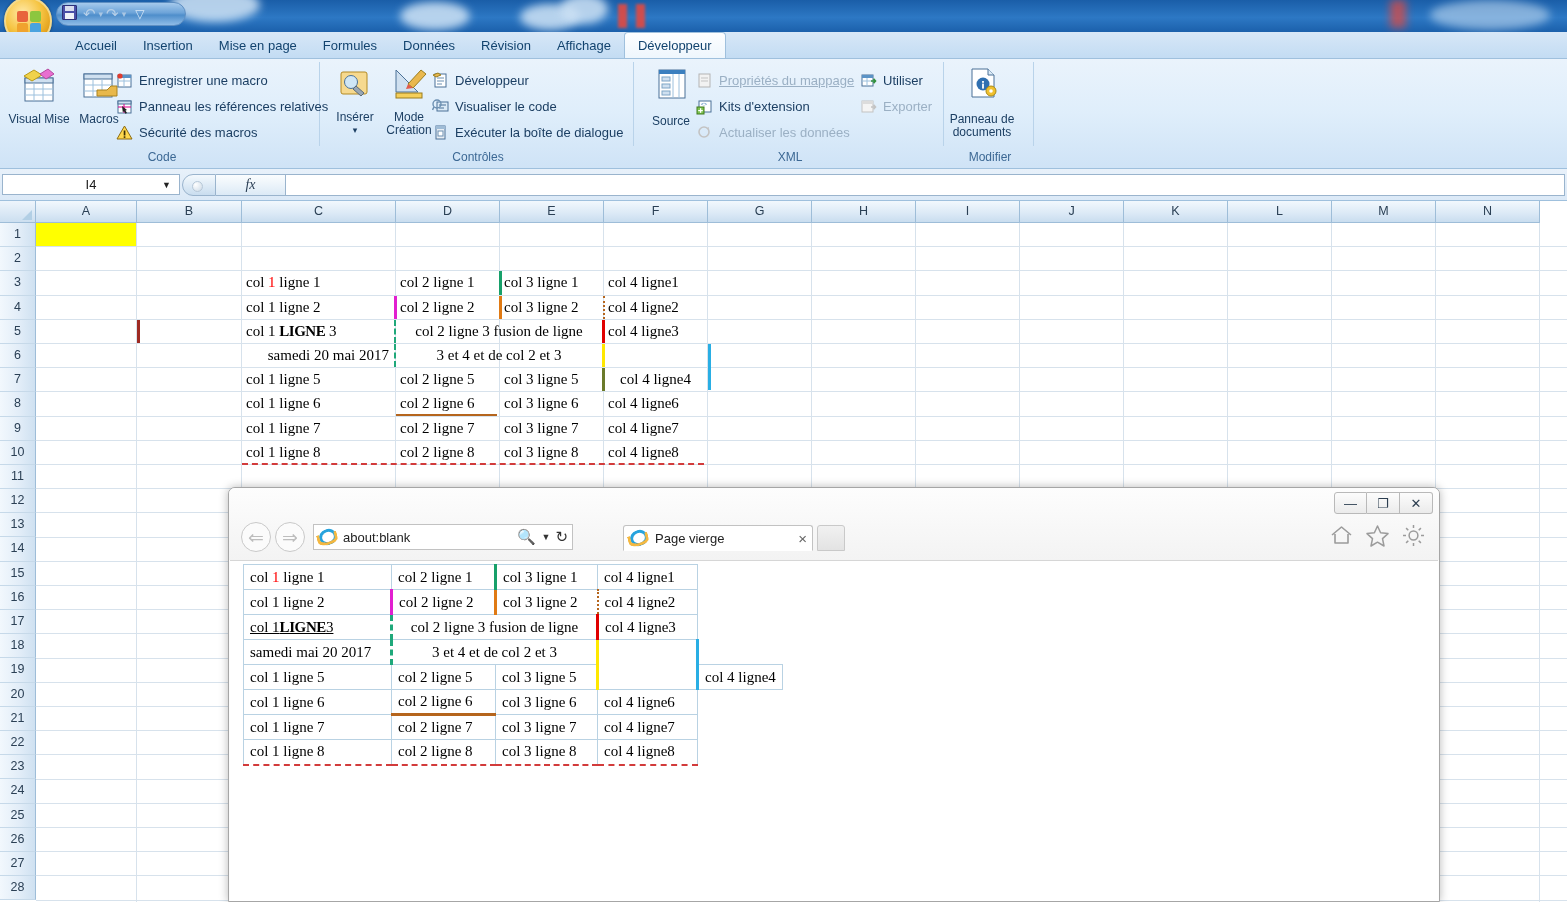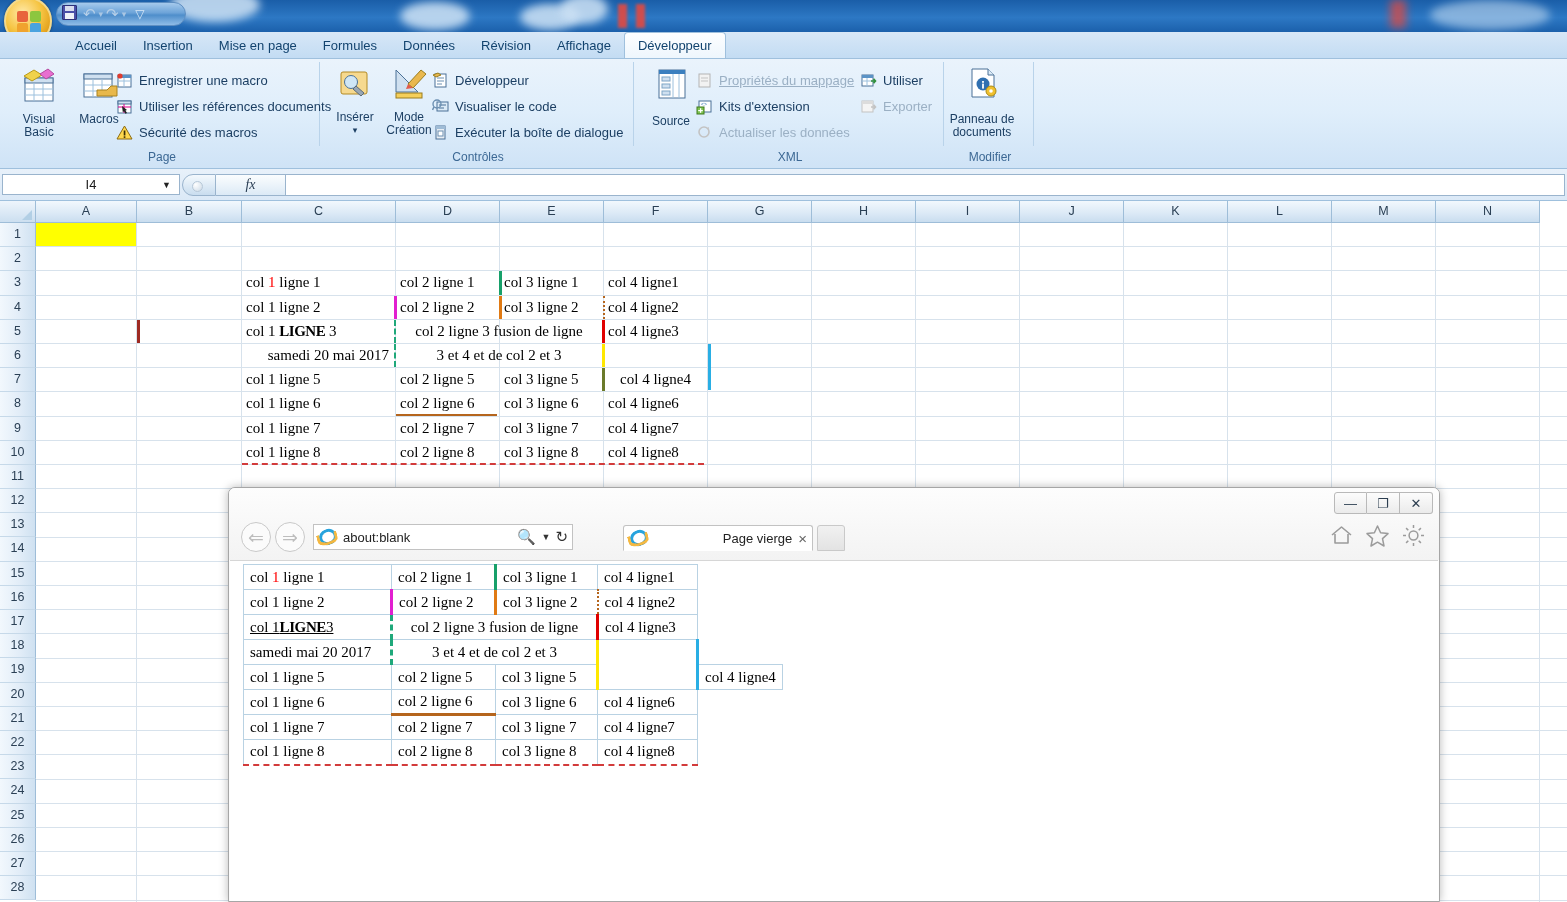--- a/index.html
+++ b/index.html
@@ -207,21 +207,20 @@
     position:absolute; left:84px; top:36px; width:260px; height:26px;
     background:#fff; border:1px solid #c2c2c2; display:flex; align-items:center;
     padding:0 4px; gap:5px;
   }
   #ie-addr .url { flex:1; font-size:13px; color:#222; }
   #ie-tab {
     position:absolute; left:394px; top:37px; width:190px; height:26px;
     background:#fff; border:1px solid #c2c2c2; border-bottom:1px solid #fff;
     display:flex; align-items:center; padding:5px 5px; gap:6px;
     border-radius:3px 3px 0 0;
-    text-align:right;
   }
   #ie-tab .tl { flex:1; font-size:13px; color:#222; }
   #ie-newtab {
     position:absolute; left:588px; top:37px; width:28px; height:26px;
     background:linear-gradient(180deg,#f1f1f1,#e3e3e3); border:1px solid #c9c9c9;
     border-radius:3px 3px 0 0;
   }
   #ie-toolicons { position:absolute; right:14px; top:34px; display:flex; gap:9px; }
   .ie-ico { width:27px; height:27px; color:#9b9b9b; }
   #ie-page {
@@ -311,21 +310,21 @@
             <rect x="7" y="12" width="28" height="23" fill="#ffffff" stroke="#4b7197"></rect>
             <rect x="7" y="12" width="28" height="5" fill="#cfe0f0" stroke="#4b7197"></rect>
             <line x1="16" y1="17" x2="16" y2="35" stroke="#9cc0dd"></line>
               <line x1="25" y1="17" x2="25" y2="35" stroke="#9cc0dd"></line>
             <line x1="7" y1="23" x2="35" y2="23" stroke="#9cc0dd"></line>
               <line x1="7" y1="29" x2="35" y2="29" stroke="#9cc0dd"></line>
             <path d="M6 10 L16 4 L24 9 L14 15 Z" fill="#f0d24a" stroke="#b99a18"></path>
             <path d="M22 8 L30 3 L36 8 L28 13 Z" fill="#e86fd0" stroke="#b44aa0"></path>
           </svg>
         </span>
-        <span>Visual Basic</span>
+        <span>Visual Mise</span>
       </div>
       <div class="big-btn" style="left:64px;">
         <span class="gicon">
           <svg width="42" height="40" viewBox="0 0 42 40">
             <rect x="6" y="8" width="28" height="23" fill="#ffffff" stroke="#4b7197"></rect>
             <rect x="6" y="8" width="28" height="5" fill="#cfe0f0" stroke="#4b7197"></rect>
             <line x1="15" y1="13" x2="15" y2="31" stroke="#9cc0dd"></line>
               <line x1="24" y1="13" x2="24" y2="31" stroke="#9cc0dd"></line>
             <line x1="6" y1="19" x2="34" y2="19" stroke="#9cc0dd"></line>
               <line x1="6" y1="25" x2="34" y2="25" stroke="#9cc0dd"></line>
@@ -350,33 +349,33 @@
       <div class="small-row" style="left:112px; top:36px;">
         <span class="sico">
           <svg width="17" height="17" viewBox="0 0 17 17">
             <rect x="2" y="3" width="13" height="12" fill="#fff" stroke="#4b7197"></rect>
             <rect x="2" y="3" width="13" height="3" fill="#cfe0f0" stroke="#4b7197"></rect>
             <line x1="2" y1="9" x2="15" y2="9" stroke="#d08"></line>
               <line x1="8" y1="6" x2="8" y2="15" stroke="#d08"></line>
             <path d="M6 8 l5 4 l-1.5 .5 l1.5 2.5 l-1.6 .8 l-1.4-2.6 l-1.2 1.1 z" fill="#222"></path>
           </svg>
         </span>
-        <span>Utiliser les références documents</span>
+        <span>Panneau les références relatives</span>
       </div>
       <div class="small-row" style="left:112px; top:62px;">
         <span class="sico">
           <svg width="17" height="17" viewBox="0 0 17 17">
             <path d="M8.5 2 L16 15 H1 Z" fill="#ffd84d" stroke="#8c6b12"></path>
             <rect x="7.7" y="6.5" width="1.7" height="5" fill="#3a2e06"></rect>
             <rect x="7.7" y="12.3" width="1.7" height="1.6" fill="#3a2e06"></rect>
           </svg>
         </span>
         <span>Sécurité des macros</span>
       </div>
-      <div class="rgroup-label">Page</div>
+      <div class="rgroup-label">Code</div>
     </div>
 
     <div class="rgroup" style="left:322px; width:312px;">
       <div class="rgroup-inner"></div>
       <div class="big-btn" style="left:2px;">
         <span class="gicon">
           <svg width="42" height="38" viewBox="0 0 42 38">
             <rect x="7" y="6" width="26" height="22" rx="2" fill="#f6d98f" stroke="#b38a24"></rect>
             <circle cx="17" cy="16" r="6.5" fill="#cfe6f6" stroke="#4b7197"></circle>
             <path d="M22 20 l8 7 l-3 3 l-8 -7 z" fill="#9aa7b3" stroke="#5b6b79"></path>

